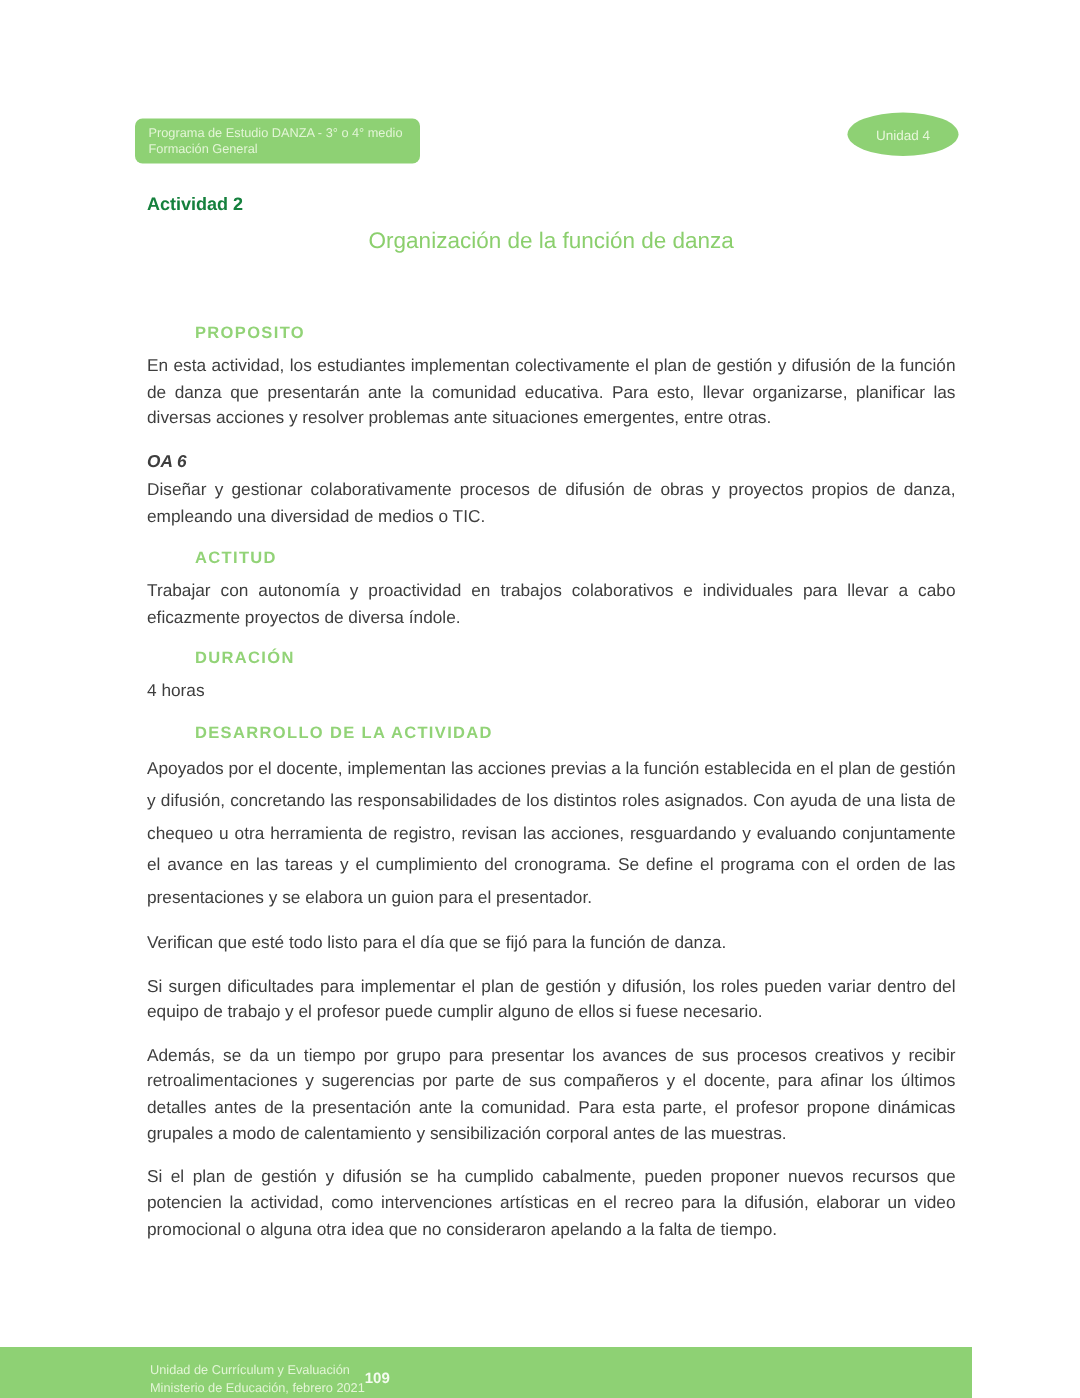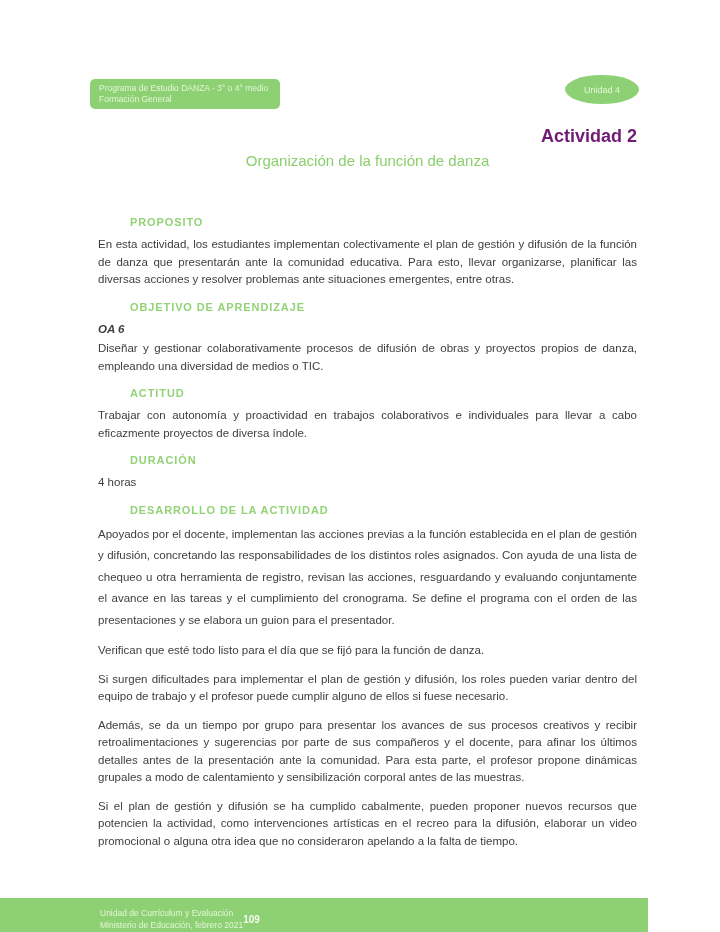--- a/index.html
+++ b/index.html
@@ -42,25 +42,24 @@
   }
 
   
   .main {
     position: absolute;
     left: 98px; top: 86px;
     width: 539px;
   }
   .title-activity {
     margin: 0;
-    font-size: 18px;
+    font-size: 12px;
     line-height: 20px;
     font-weight: 700;
-    color: #701a75;
-    text-align: right;
+    color: #15803d;
   }
   .title-name {
     margin: 3px 0 0 0;
     font-size: 15px;
     line-height: 24px;
     font-weight: 400;
     color: #8bcf6d;
     text-align: center;
   }
   .sec-heading {
@@ -126,21 +125,20 @@
     <span>Unidad 4</span>
   </div>
 
   <div class="main">
     <h1 class="title-activity">Actividad 2</h1>
     <h2 class="title-name">Organización de la función de danza</h2>
 
     <div class="sec-heading first">PROPOSITO</div>
     <p>En esta actividad, los estudiantes implementan colectivamente el plan de gestión y difusión de la función de danza que presentarán ante la comunidad educativa. Para esto, llevar organizarse, planificar las diversas acciones y resolver problemas ante situaciones emergentes, entre otras.</p>
 
-    <div class="sec-heading">OBJETIVO DE APRENDIZAJE</div>
     <p class="oa-label">OA 6</p>
     <p>Diseñar y gestionar colaborativamente procesos de difusión de obras y proyectos propios de danza, empleando una diversidad de medios o TIC.</p>
 
     <div class="sec-heading">ACTITUD</div>
     <p>Trabajar con autonomía y proactividad en trabajos colaborativos e individuales para llevar a cabo eficazmente proyectos de diversa índole.</p>
 
     <div class="sec-heading">DURACIÓN</div>
     <p class="no-justify">4 horas</p>
 
     <div class="sec-heading">DESARROLLO DE LA ACTIVIDAD</div>

